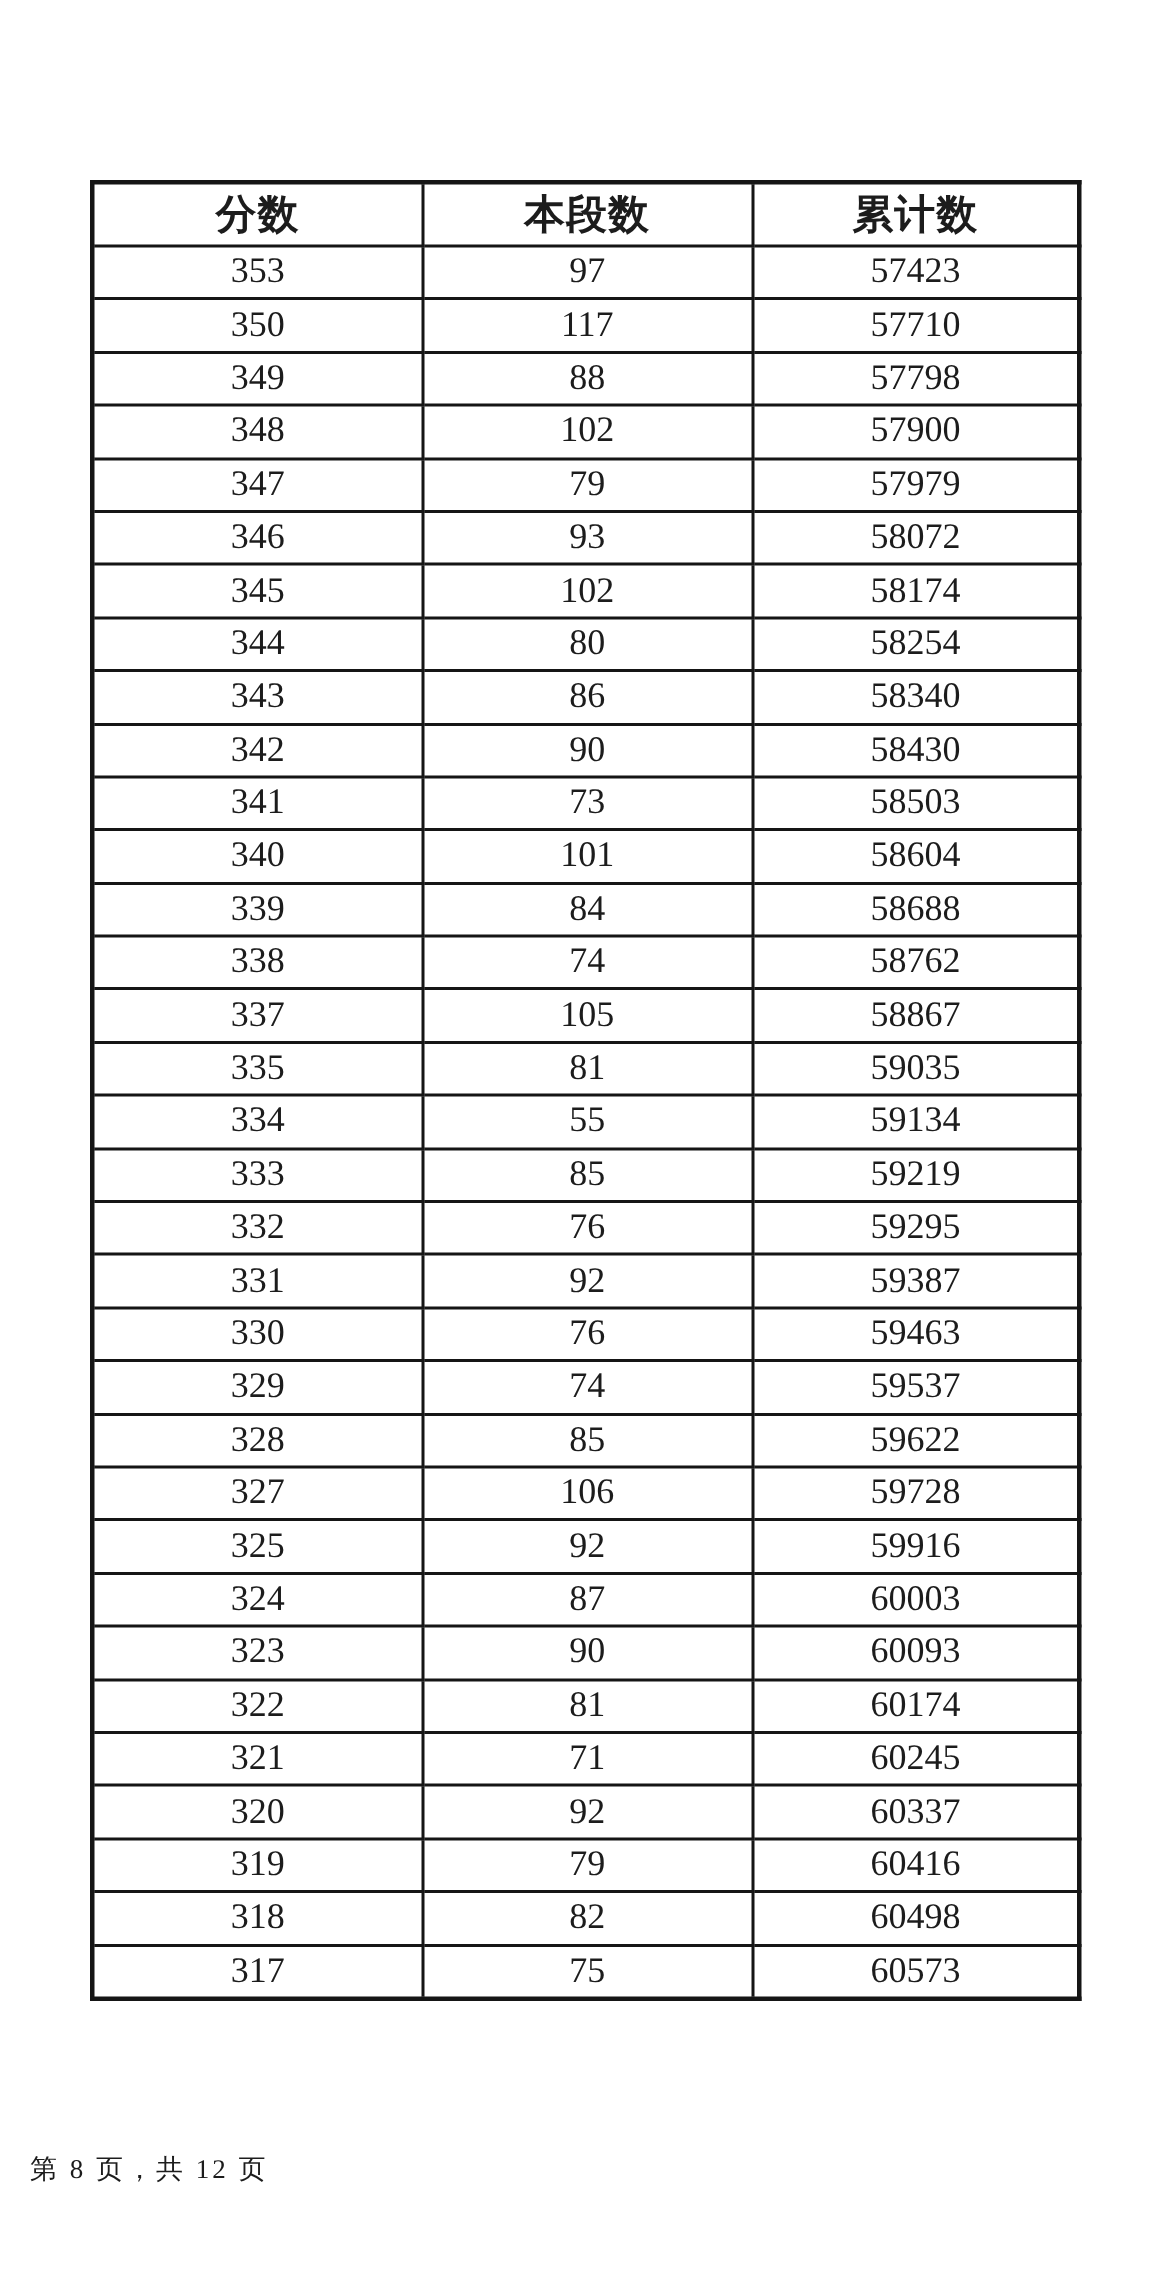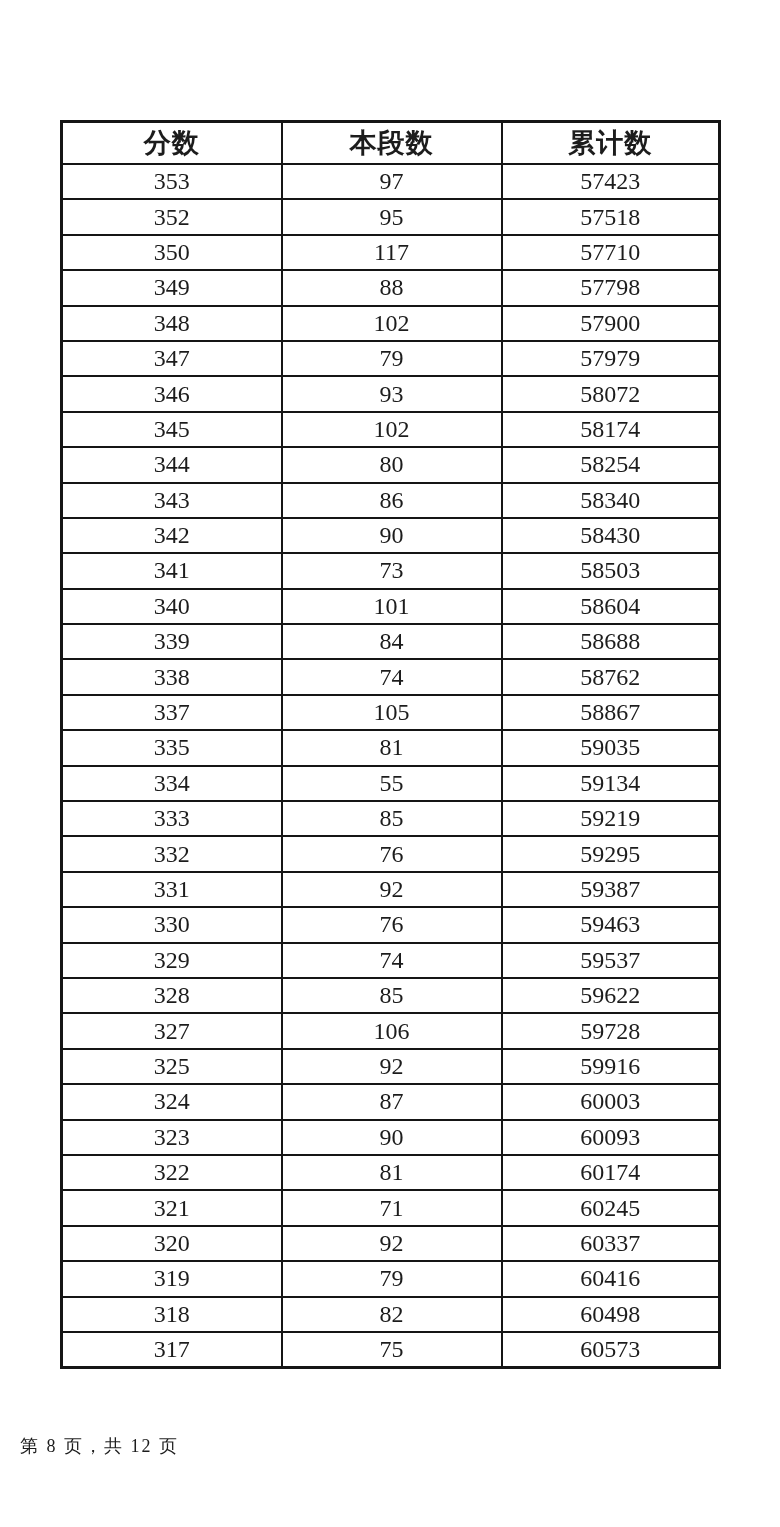--- a/index.html
+++ b/index.html
@@ -74,25 +74,20 @@
         <th>累计数</th>
       </tr>
     </thead>
     <tbody>
         <tr>
     <td>353</td>
     <td>97</td>
     <td>57423</td>
   </tr>
         <tr>
-    <td>352</td>
-    <td>95</td>
-    <td>57518</td>
-  </tr>
-        <tr>
     <td>350</td>
     <td>117</td>
     <td>57710</td>
   </tr>
         <tr>
     <td>349</td>
     <td>88</td>
     <td>57798</td>
   </tr>
         <tr>

